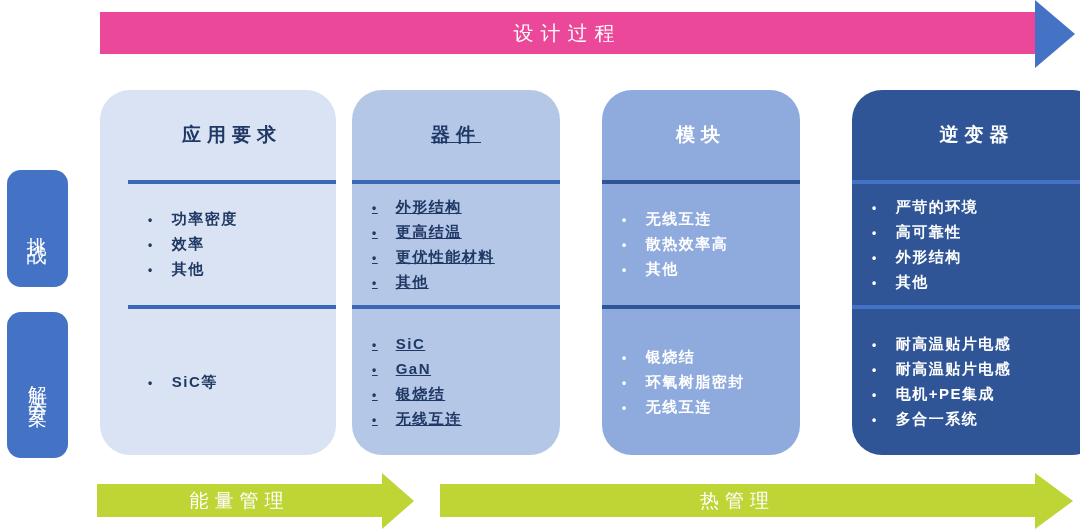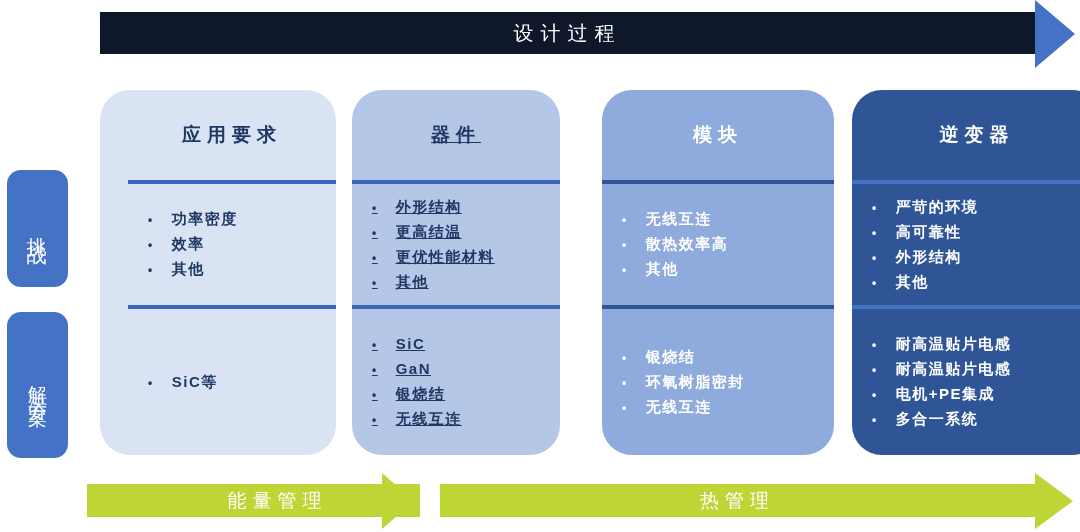--- a/index.html
+++ b/index.html
@@ -5,21 +5,21 @@
   html,body { margin:0; padding:0; background:#ffffff; }
   body { font-family:"Liberation Sans", sans-serif; }
   .canvas {
     position:relative; width:1080px; height:532px; background:#ffffff;
     overflow:hidden; margin:0 auto;
   }
 
   
   .top-arrow-body {
     position:absolute; left:100px; top:12px; width:935px; height:42px;
-    background:#0f172a; display:flex; align-items:center; justify-content:center;
+    background:#ec4899; display:flex; align-items:center; justify-content:center;
   }
   .top-arrow-label {
     color:#ffffff; font-size:20px; letter-spacing:7px; font-weight:500;
   }
   .top-arrow-head {
     position:absolute; left:1035px; top:0; width:0; height:0;
     border-left:40px solid #4472C4;
     border-top:34px solid transparent; border-bottom:34px solid transparent;
   }
 
@@ -36,21 +36,21 @@
   }
   .side-box-solutions span { font-size:19px; letter-spacing:7px; }
 
   
   .column {
     position:absolute; top:90px; height:365px; border-radius:30px;
     display:flex; flex-direction:column; overflow:hidden;
   }
   .column:nth-child(1) { left:100px; width:208px; }
   .column:nth-child(2) { left:352px; width:208px; }
-  .column:nth-child(3) { left:602px; width:232px; }
+  .column:nth-child(3) { left:602px; width:198px; }
   .column:nth-child(4) { left:852px; width:250px; }
 
   .col-header {
     height:90px; display:flex; align-items:center; justify-content:center;
     font-size:19px; letter-spacing:6px; font-weight:600;
   }
   .divider { height:4px; width:100%; flex:none; }
   .col-section {
     display:flex; flex-direction:column; justify-content:center;
   }
@@ -66,21 +66,21 @@
   
   .bottom-arrow-body {
     position:absolute; top:484px; height:33px; background:#BFD435;
     display:flex; align-items:center; justify-content:center;
   }
   .bottom-arrow-label { color:#ffffff; font-size:19px; letter-spacing:6px; font-weight:500; }
   .bottom-arrow-head {
     position:absolute; top:473px; width:0; height:0;
     border-top:28px solid transparent; border-bottom:28px solid transparent;
   }
-  .arrow-energy-body  { left:87px;  width:285px;padding-left:48px; }
+  .arrow-energy-body  { left:97px;  width:285px; }
   .arrow-energy-head  { left:382px; border-left:32px solid #BFD435; }
   .arrow-thermal-body { left:440px; width:595px; }
   .arrow-thermal-head { left:1035px; border-left:38px solid #BFD435; }
 </style>
 </head>
 <body>
 
 <div class="canvas">
 
   <div class="top-arrow-body">

